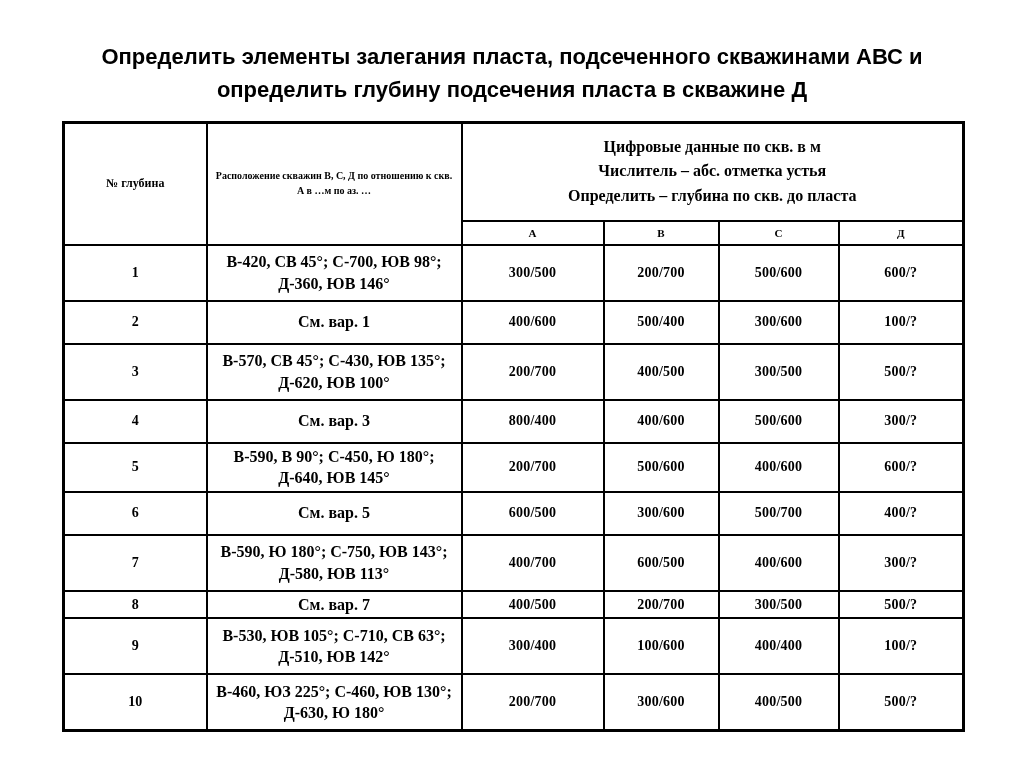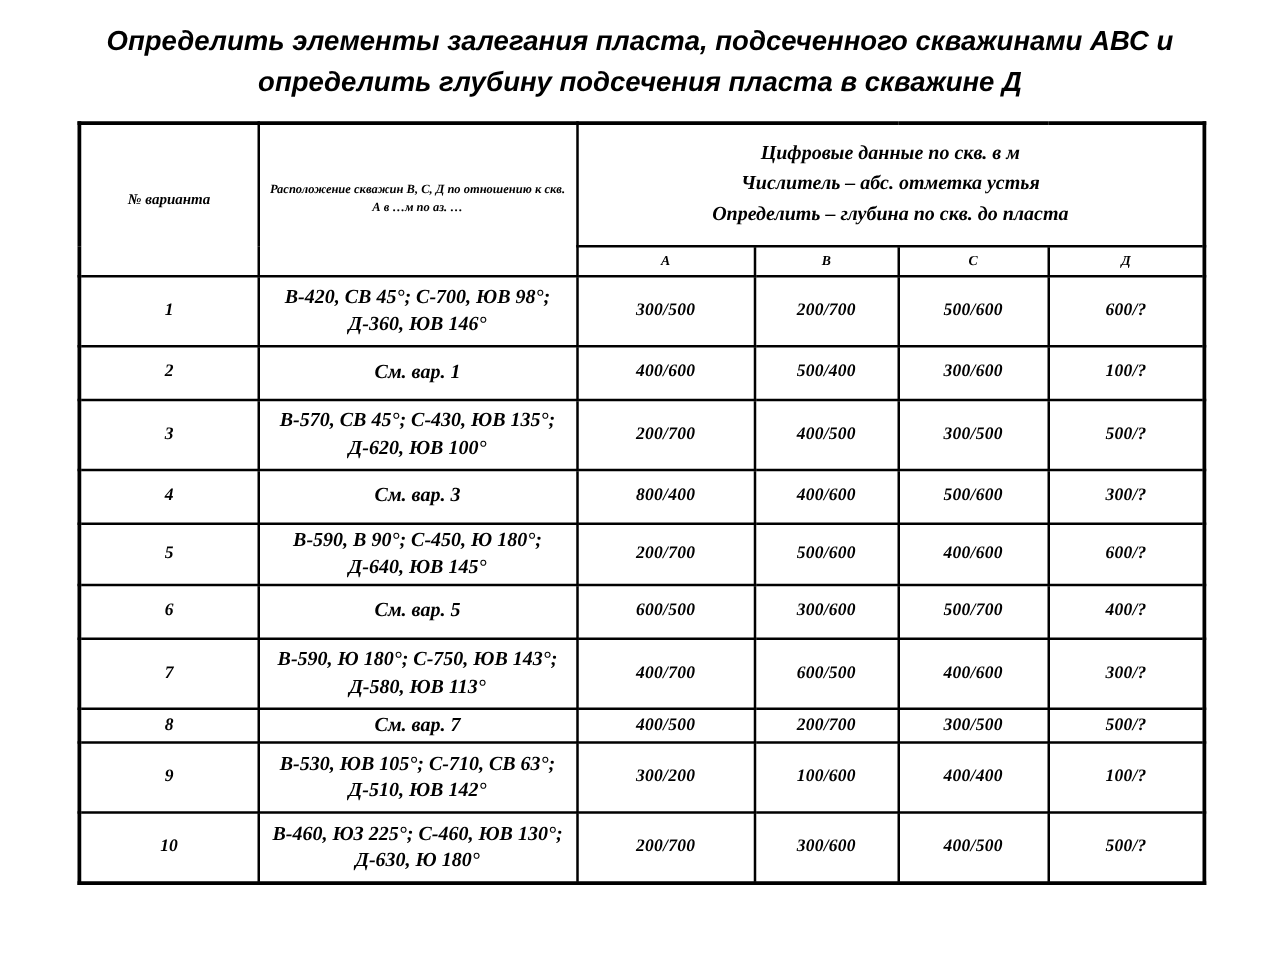--- a/index.html
+++ b/index.html
@@ -8,22 +8,21 @@
     width: 1024px;
     height: 767px;
     font-family: "Liberation Serif", serif;
     color: #000;
     overflow: hidden;
   }
   .slide {
     width: 1024px;
     height: 767px;
     background: #ffffff;
-    padding-top: 17px;
-    font-style: italic;
+    padding-top: 41px;
   }
   .title {
     width: 900px;
     margin: 0 auto 15px auto;
     text-align: center;
     font-family: "Liberation Sans", sans-serif;
     font-weight: bold;
     font-size: 22px;
     line-height: 1.48;
     color: #000000;
@@ -74,21 +73,21 @@
     <colgroup>
       <col class="c-var">
         <col class="c-loc">
         <col class="c-wa">
         <col class="c-wb">
         <col class="c-wc">
         <col class="c-wd">
     </colgroup>
     <thead>
       <tr class="head-main">
-        <th rowspan="2" class="th-variant">№ варианта</th>
+        <th rowspan="2" class="th-variant">№ глубина</th>
         <th rowspan="2" class="th-location">Расположение скважин В, С, Д по отношению к скв. А в …м по аз. …</th>
         <th colspan="4" class="th-data">
           <div>Цифровые данные по скв. в м</div>
           <div>Числитель – абс. отметка устья</div>
           <div>Определить – глубина по скв. до пласта</div>
         </th>
       </tr>
       <tr class="head-sub">
         <th class="th-well">А</th>
         <th class="th-well">В</th>
@@ -157,21 +156,21 @@
         <td class="cell-variant">8</td>
         <td class="cell-location">См. вар. 7</td>
         <td class="cell-num">400/500</td>
         <td class="cell-num">200/700</td>
         <td class="cell-num">300/500</td>
         <td class="cell-num">500/?</td>
       </tr>
       <tr class="r-tall">
         <td class="cell-variant">9</td>
         <td class="cell-location">В-530, ЮВ 105°; С-710, СВ 63°; Д-510, ЮВ 142°</td>
-        <td class="cell-num">300/200</td>
+        <td class="cell-num">300/400</td>
         <td class="cell-num">100/600</td>
         <td class="cell-num">400/400</td>
         <td class="cell-num">100/?</td>
       </tr>
       <tr class="r-tall">
         <td class="cell-variant">10</td>
         <td class="cell-location">В-460, ЮЗ 225°; С-460, ЮВ 130°; Д-630, Ю 180°</td>
         <td class="cell-num">200/700</td>
         <td class="cell-num">300/600</td>
         <td class="cell-num">400/500</td>

